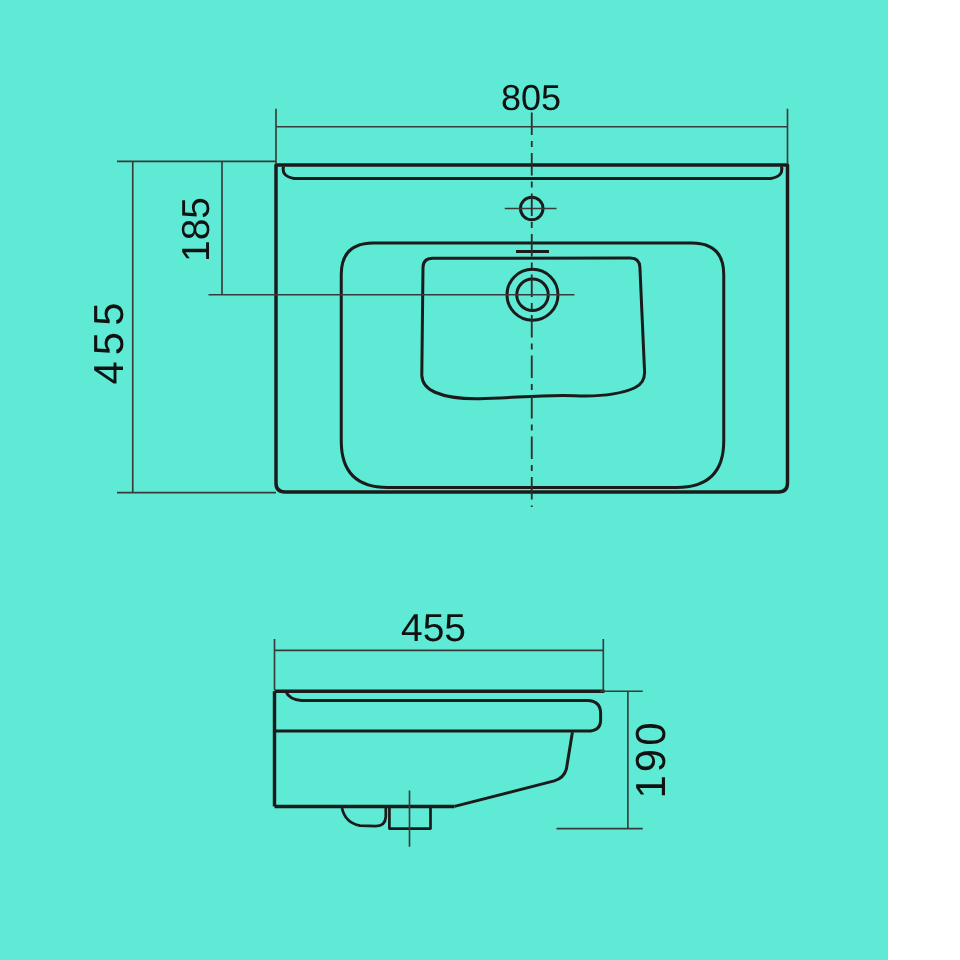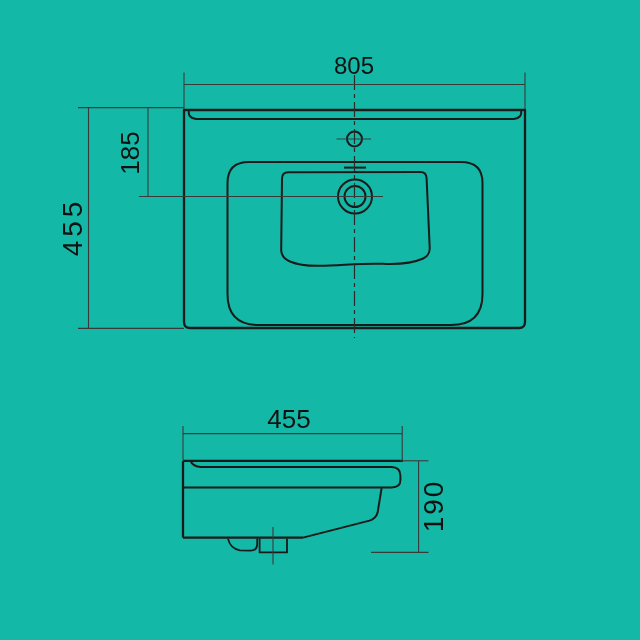--- a/index.html
+++ b/index.html
@@ -3,21 +3,21 @@
 <meta charset="utf-8">
 <style>
   html,body{margin:0;padding:0;}
   body{
     width:640px;height:640px;
     background:#ffffff;
     font-family:"Liberation Sans", sans-serif;
     overflow:hidden;
   }
   .canvas{
-    position:relative;width:640px;height:640px;background:#14b8a6;
+    position:relative;width:592px;height:640px;background:#5eead4;
   }
   svg{display:block;}
   
   .ln-thick{fill:none;stroke:#1b1b1b;stroke-width:2.3;stroke-linejoin:round;}
   .ln-mid{fill:none;stroke:#1b1b1b;stroke-width:2;stroke-linejoin:round;}
   .ln-thin{fill:none;stroke:#1b1b1b;stroke-width:1.8;stroke-linejoin:round;}
   
   .ln-dim{fill:none;stroke:#3a3a3a;stroke-width:1.1;}
   .ln-center{fill:none;stroke:#2a2a2a;stroke-width:1.2;stroke-dasharray:15 4 4 4;}
   .dim-text{fill:#111;font-family:"Liberation Sans", sans-serif;}

